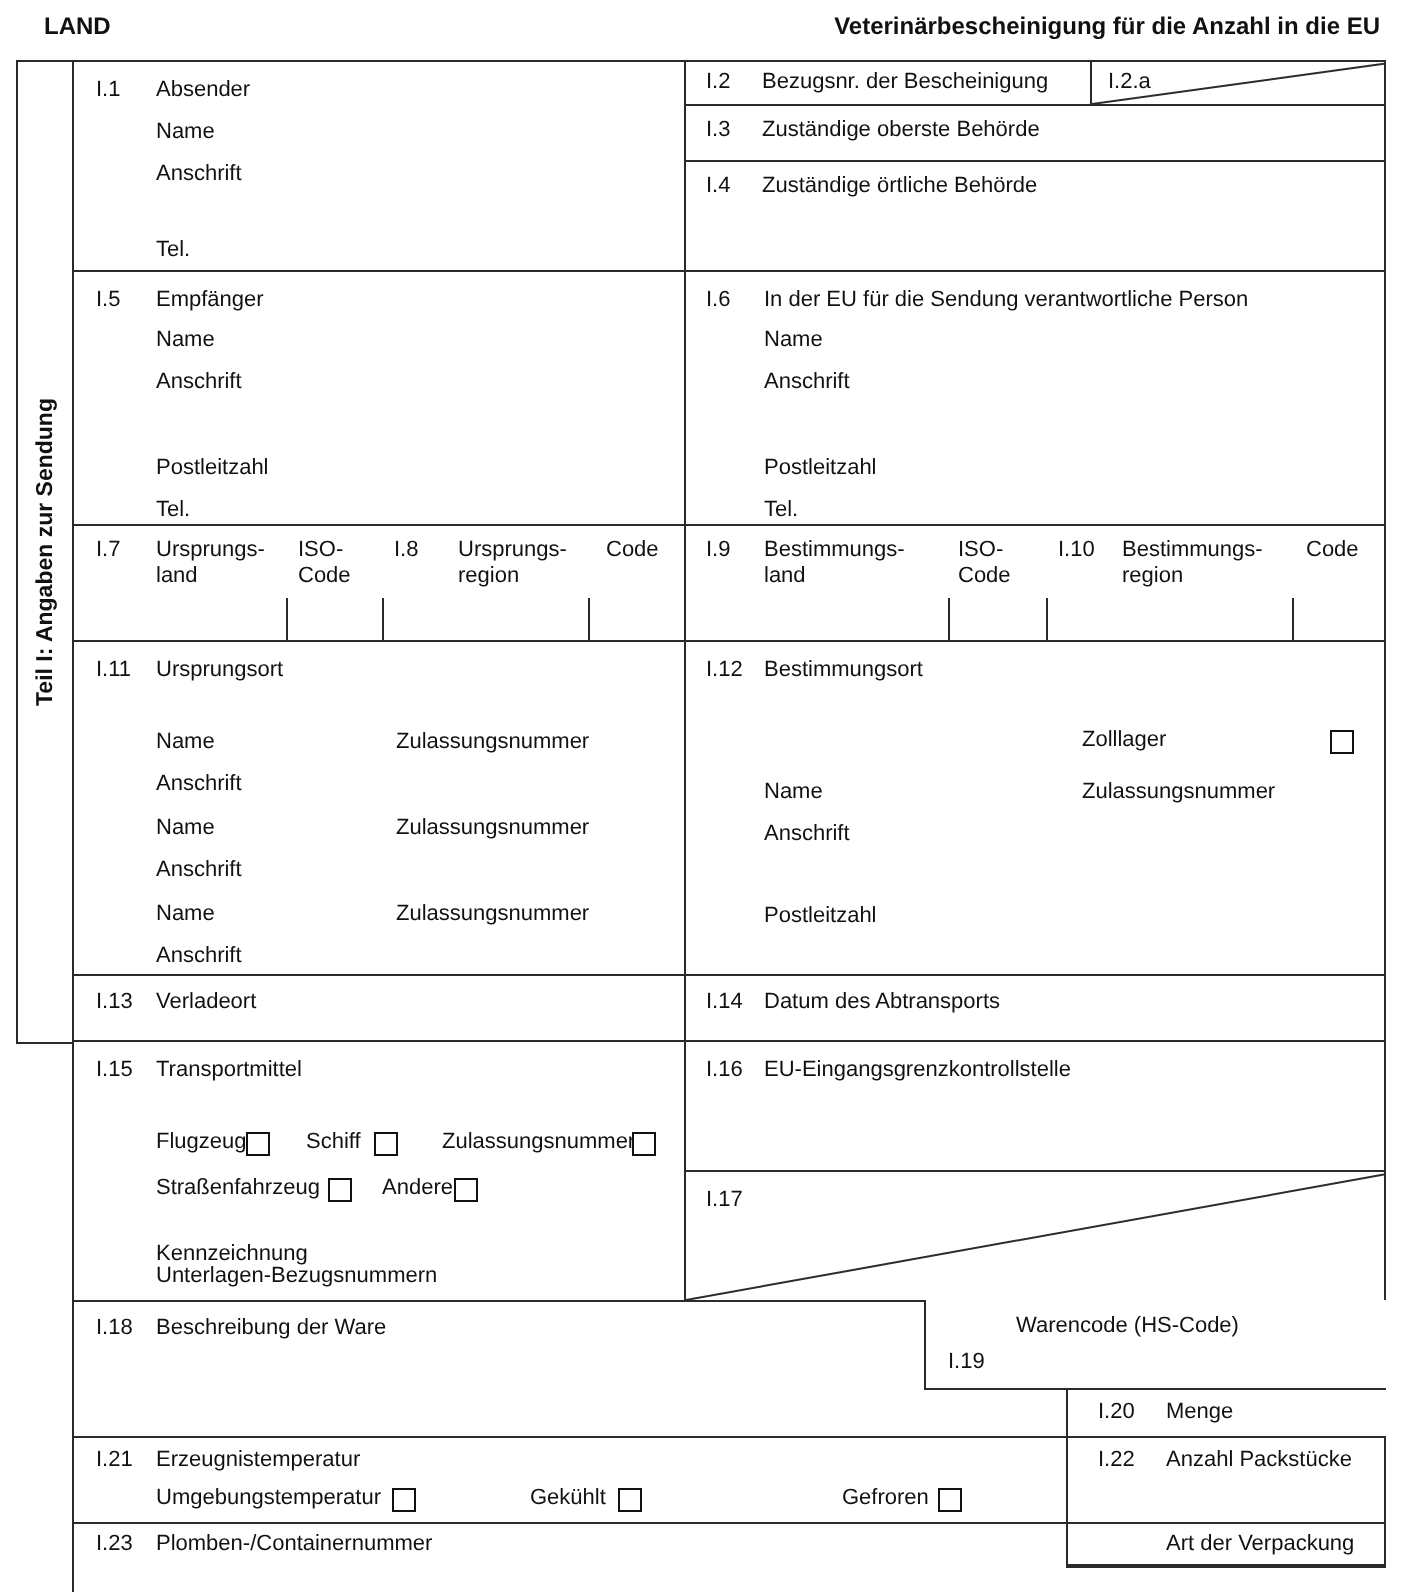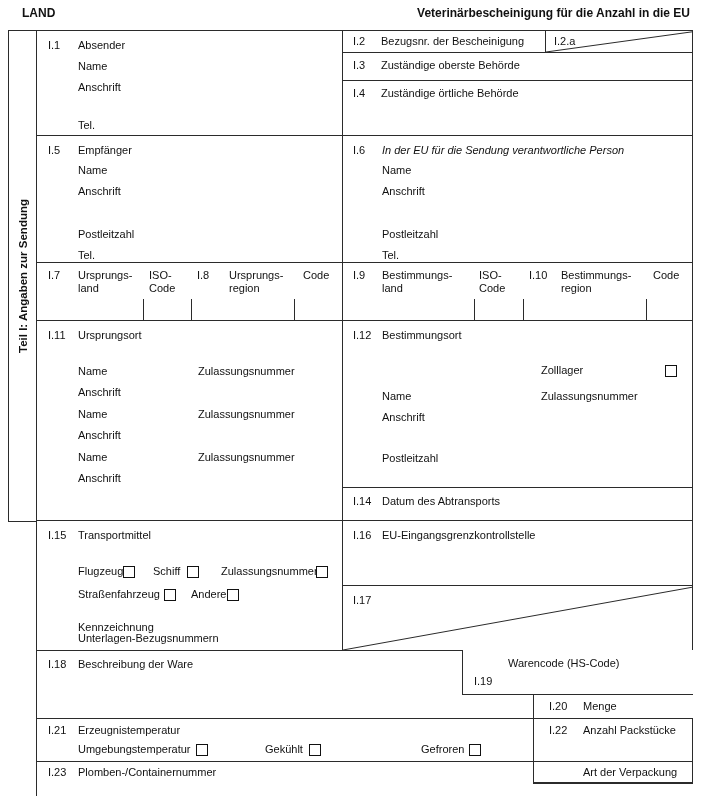--- a/index.html
+++ b/index.html
@@ -66,21 +66,21 @@
     <span class="t" style="left:11px;top:8px;">I.5</span>
     <span class="t" style="left:41px;top:8px;">Empfänger</span>
     <span class="t" style="left:41px;top:28px;">Name</span>
     <span class="t" style="left:41px;top:49px;">Anschrift</span>
     <span class="t" style="left:41px;top:92px;">Postleitzahl</span>
     <span class="t" style="left:41px;top:113px;">Tel.</span>
   </div>
 
   <div class="cell bl bt br" style="left:342px;top:135px;width:351px;height:127px;">
     <span class="t" style="left:10px;top:8px;">I.6</span>
-    <span class="t" style="left:39px;top:8px;font-style:italic;">In der EU für die Sendung verantwortliche Person</span>
+    <span class="t" style="left:39px;top:8px;">In der EU für die Sendung verantwortliche Person</span>
     <span class="t" style="left:39px;top:28px;">Name</span>
     <span class="t" style="left:39px;top:49px;">Anschrift</span>
     <span class="t" style="left:39px;top:92px;">Postleitzahl</span>
     <span class="t" style="left:39px;top:113px;">Tel.</span>
   </div>
 
   <div class="cell bl bt" style="left:36px;top:262px;width:306px;height:58px;">
     <span class="t" style="left:11px;top:6px;">I.7</span>
     <div class="stack" style="left:41px;top:6px;">
       <span class="t">Ursprungs-</span>
@@ -140,20 +140,24 @@
     <span class="t" style="left:10px;top:8px;">I.12</span>
     <span class="t" style="left:39px;top:8px;">Bestimmungsort</span>
     <span class="t" style="left:198px;top:43px;">Zolllager</span>
     <span class="cb" style="left:322px;top:44px;"></span>
     <span class="t" style="left:39px;top:69px;">Name</span>
     <span class="t" style="left:198px;top:69px;">Zulassungsnummer</span>
     <span class="t" style="left:39px;top:90px;">Anschrift</span>
     <span class="t" style="left:39px;top:131px;">Postleitzahl</span>
   </div>
 
+  <div class="cell bl bt" style="left:36px;top:487px;width:306px;height:33px;">
+    <span class="t" style="left:11px;top:7px;">I.13</span>
+    <span class="t" style="left:41px;top:7px;">Verladeort</span>
+  </div>
   <div class="cell bl bt br" style="left:342px;top:487px;width:351px;height:33px;">
     <span class="t" style="left:10px;top:7px;">I.14</span>
     <span class="t" style="left:39px;top:7px;">Datum des Abtransports</span>
   </div>
 
   <div class="cell bl bt" style="left:36px;top:520px;width:306px;height:130px;">
     <span class="t" style="left:11px;top:8px;">I.15</span>
     <span class="t" style="left:41px;top:8px;">Transportmittel</span>
     <span class="t" style="left:41px;top:44px;">Flugzeug</span>
     <span class="cb" style="left:86px;top:45px;"></span>

